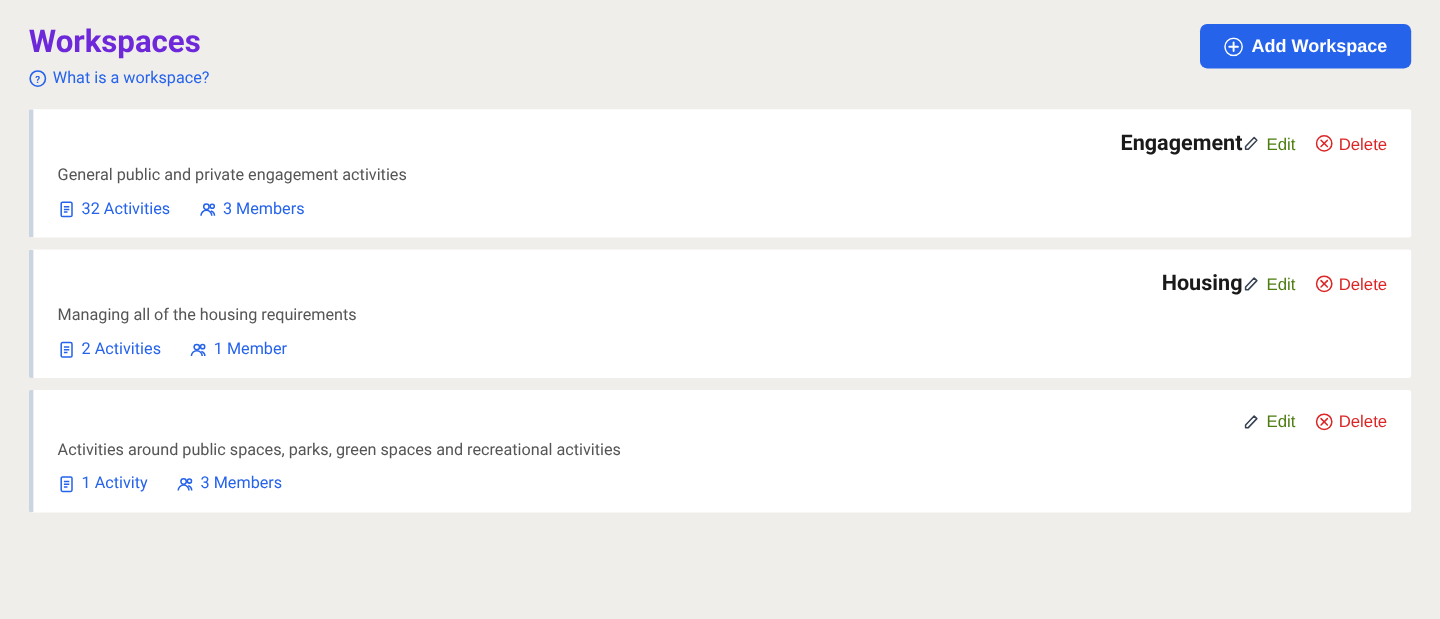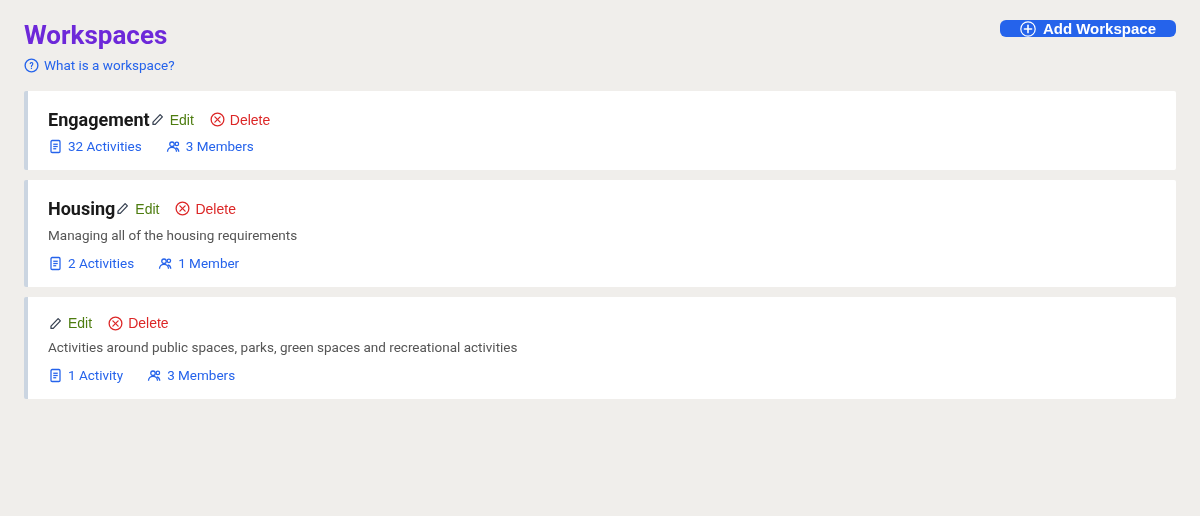--- a/index.html
+++ b/index.html
@@ -33,42 +33,42 @@
       text-decoration: none;
     }
     .add-button {
       display: flex;
       align-items: center;
       gap: 7px;
       background: #2563eb;
       color: #fff;
       border: none;
       border-radius: 6px;
-      padding: 0 20px;
+      padding: 10px 20px;
       font-size: 15px;
       font-weight: 600;
       cursor: pointer;
       white-space: nowrap;
     }
     .workspace-list {
       display: flex;
       flex-direction: column;
       gap: 0;
     }
     .workspace-card {
       background: #fff;
       border-left: 4px solid #cbd5e1;
       padding: 18px 20px 16px 20px;
       margin-bottom: 10px;
       border-radius: 2px;
     }
     .card-header {
       display: flex;
       align-items: center;
-      justify-content: flex-start;
+      justify-content: flex-end;
       margin-bottom: 8px;
     }
     .workspace-name {
       font-size: 18px;
       font-weight: 700;
       color: #1a1a1a;
     }
     .card-actions {
       display: flex;
       align-items: center;
@@ -164,20 +164,21 @@
         <button class="delete-btn">
           <svg class="icon-svg" viewBox="0 0 20 20" fill="none" stroke="#dc2626" stroke-width="1.7">
             <circle cx="10" cy="10" r="8.5"></circle>
             <line x1="6.5" y1="6.5" x2="13.5" y2="13.5" stroke-linecap="round"></line>
             <line x1="13.5" y1="6.5" x2="6.5" y2="13.5" stroke-linecap="round"></line>
           </svg>
           <span>Delete</span>
         </button>
       </div>
     </div>
+    <div class="workspace-desc">General public and private engagement activities</div>
     <div class="card-meta">
       <span class="meta-item">
         <svg class="icon-svg" viewBox="0 0 20 20" fill="none" stroke="#2563eb" stroke-width="1.7">
           <rect x="4" y="2" width="12" height="16" rx="1.5"></rect>
           <line x1="7" y1="7" x2="13" y2="7"></line>
           <line x1="7" y1="10" x2="13" y2="10"></line>
           <line x1="7" y1="13" x2="11" y2="13"></line>
         </svg>
         <span>32 Activities</span>
       </span>

